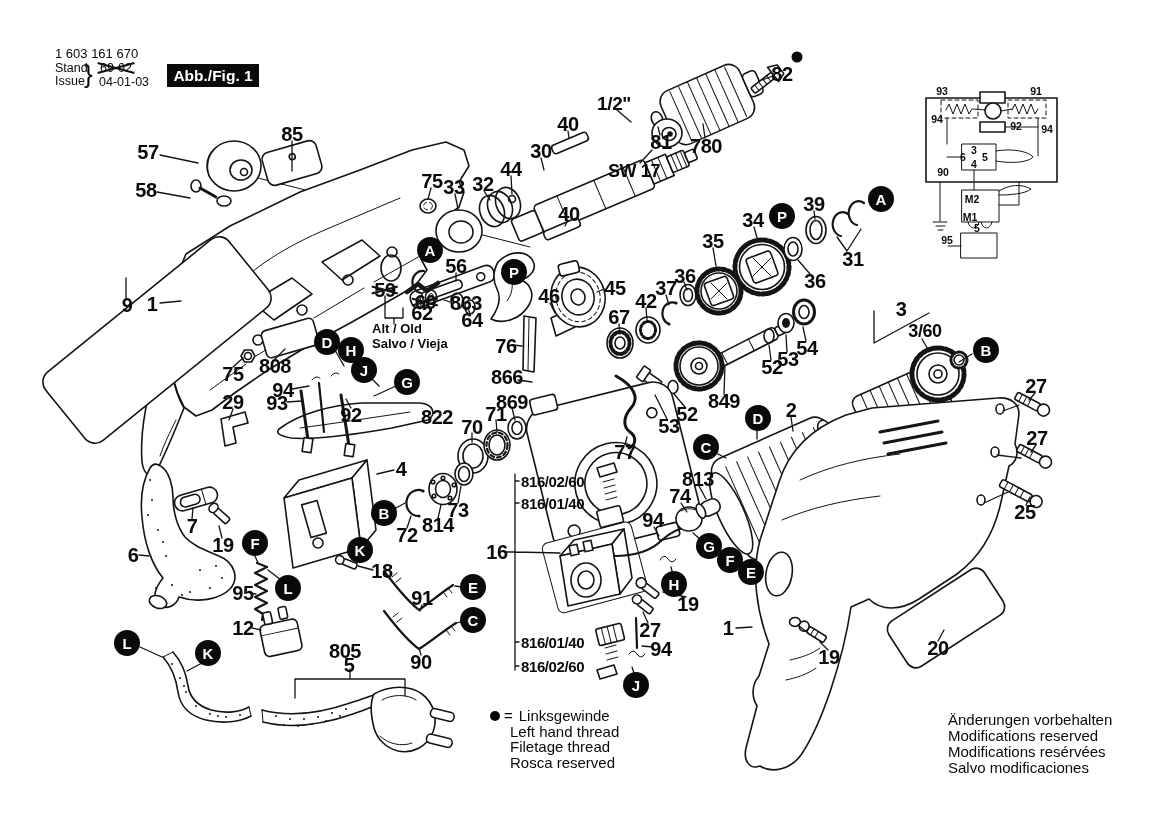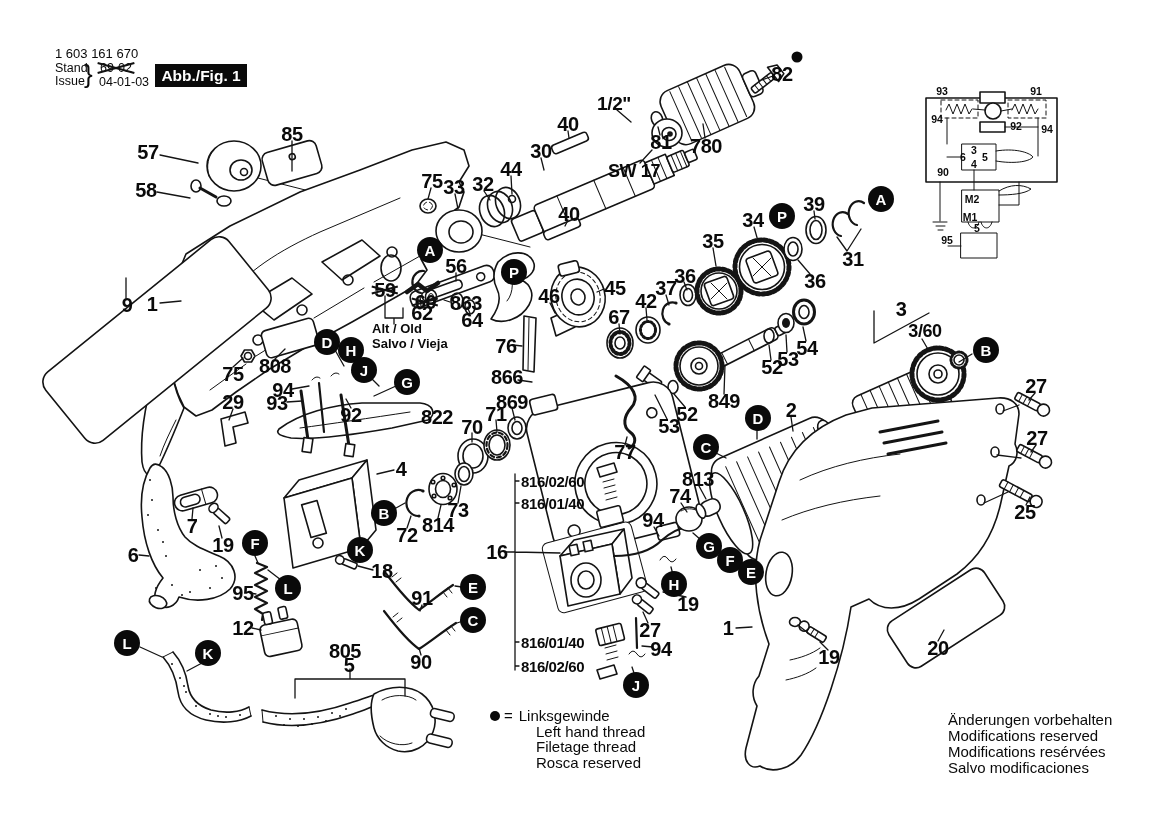--- a/index.html
+++ b/index.html
@@ -32,30 +32,30 @@
          transform:translate(-50%,-50%);line-height:1}
   .slabel{position:absolute;transform:translate(-50%,-50%);font-weight:bold;font-size:10.5px;line-height:1}
   .tdot{position:absolute;width:11px;height:11px;border-radius:50%;background:#0a0a0a;
         transform:translate(-50%,-50%)}
   
   #pn{position:absolute;left:55px;top:46px;font-size:13px}
   #standissue{position:absolute;left:55px;top:62px;font-size:12.5px;line-height:13px}
   #brace{position:absolute;left:84px;top:59px;font-size:26px;font-weight:normal}
   #olddate{position:absolute;left:100px;top:61px;font-size:12.5px}
   #date{position:absolute;left:99px;top:75px;font-size:12.5px}
-  #figbox{position:absolute;left:155px;top:64px;width:92px;height:23px;background:#0a0a0a;color:#fff;
+  #figbox{position:absolute;left:167px;top:64px;width:92px;height:23px;background:#0a0a0a;color:#fff;
           font-weight:bold;font-size:15.5px;display:flex;align-items:center;justify-content:center}
   
   #oldnote{position:absolute;left:372px;top:321px;font-weight:bold;font-size:13px;line-height:15px;white-space:nowrap}
   
   #legend{position:absolute;left:490px;top:708px;font-size:15px;line-height:15.6px;white-space:nowrap}
   #legend .lrow{display:flex;align-items:center;gap:4px}
   .ldot{display:inline-block;width:10px;height:10px;border-radius:50%;background:#0a0a0a}
   .leq{display:inline-block;margin-right:2px}
-  #legend .lind{margin-left:46px}
+  #legend .lind{margin-left:20px}
   
   #fnotes{position:absolute;left:948px;top:712px;font-size:15px;line-height:16px;white-space:nowrap}
 </style>
 </head>
 <body>
 
 <div id="stage">
 
 <svg id="art" width="1168" height="826" viewBox="0 0 1168 826">
 

